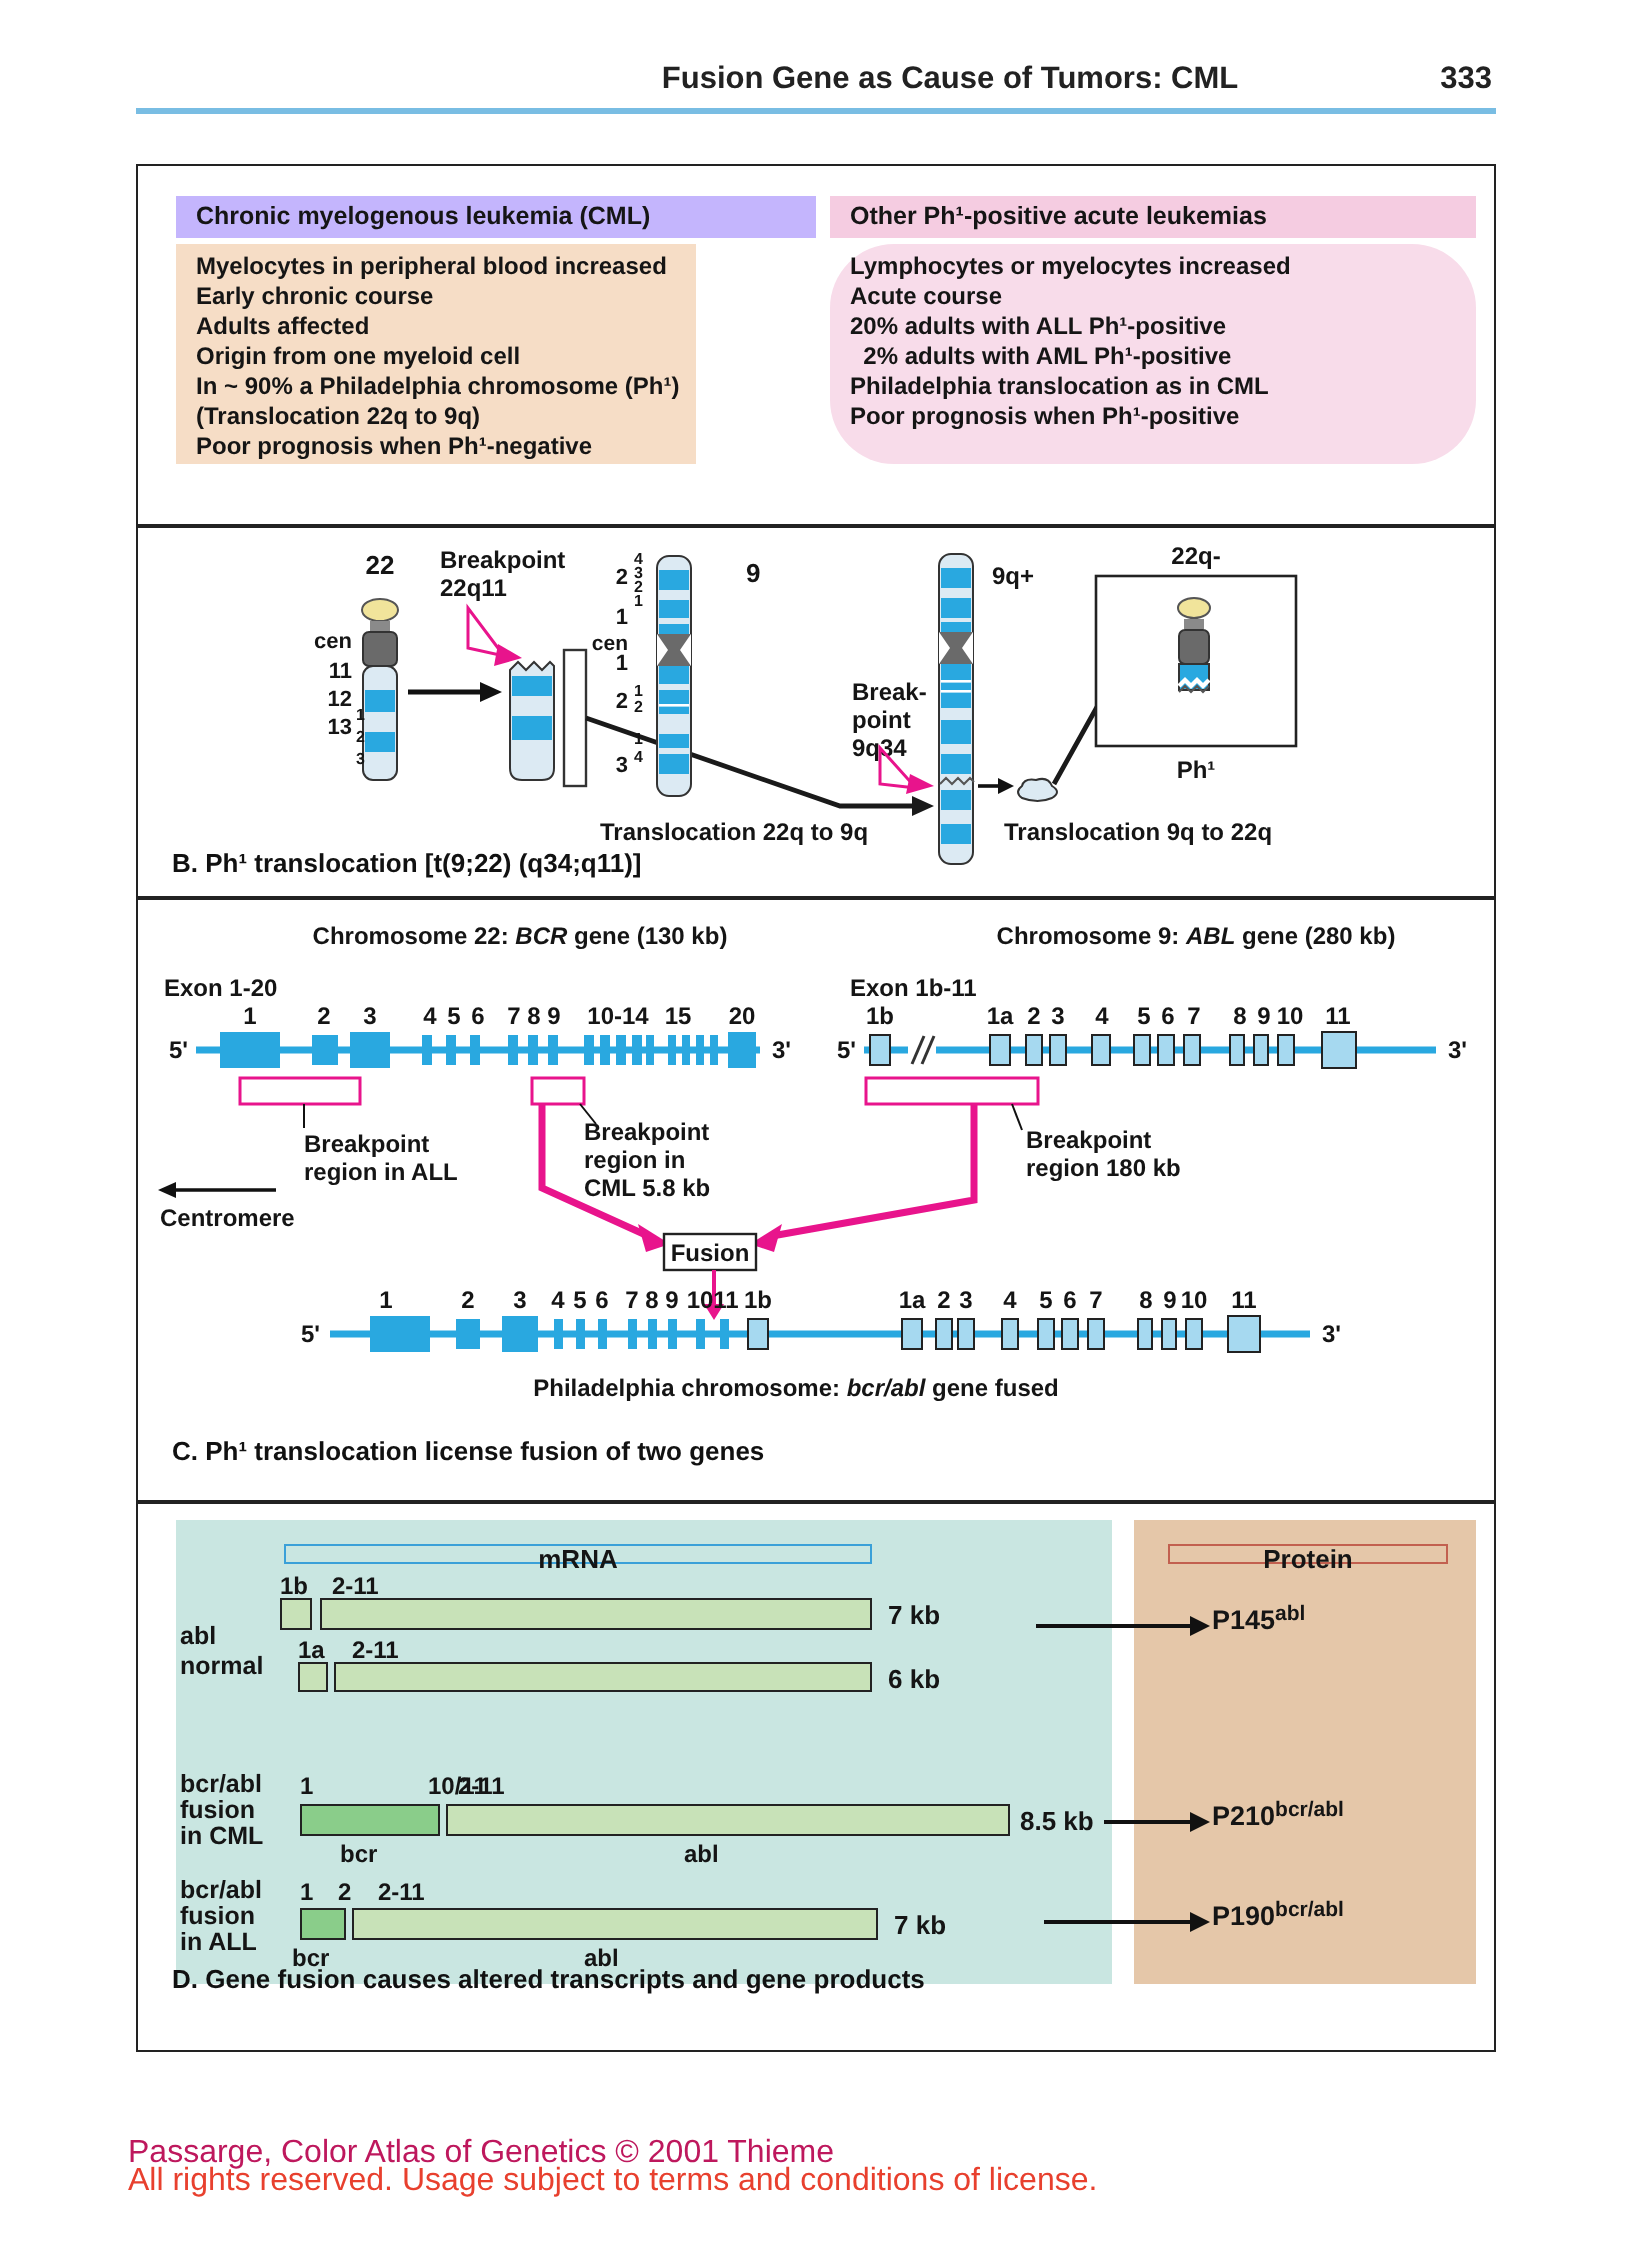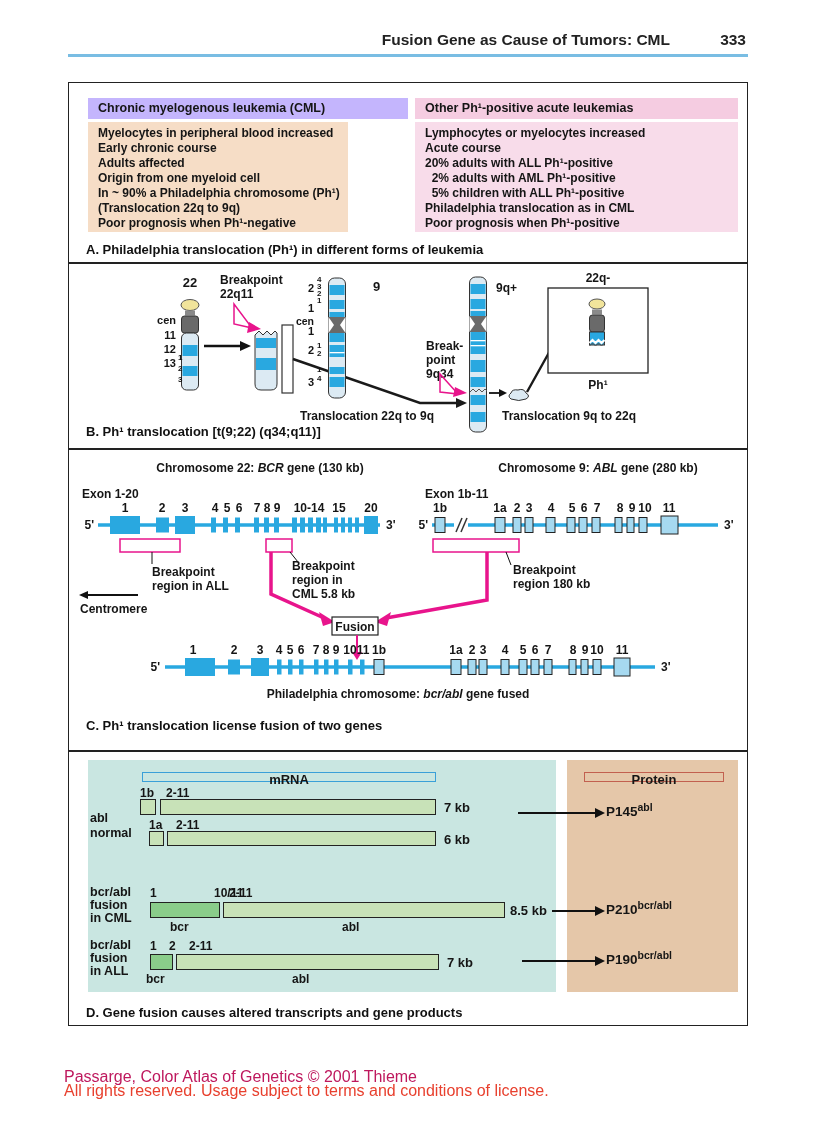--- a/index.html
+++ b/index.html
@@ -1,20 +1,20 @@
 <!DOCTYPE html>
 <html><head>
 <meta charset="utf-8">
 <style>
   html,body{margin:0;padding:0;background:#e9e9e9;}
   .page{position:relative;width:816px;height:1123px;background:#ffffff;
         font-family:"Liberation Sans",sans-serif;color:#151515;overflow:hidden;margin:0 auto;}
   .abs{position:absolute;}
   
-  .hdr-title{top:31px;left:280px;width:390px;text-align:right;font-size:15.5px;font-weight:bold;color:#222;}
+  .hdr-title{top:31px;left:280px;width:390px;text-align:center;font-size:15.5px;font-weight:bold;color:#222;}
   .hdr-num{top:31px;left:700px;width:46px;text-align:right;font-size:15.5px;font-weight:bold;color:#222;}
   .hdr-rule{top:54px;left:68px;width:680px;height:3px;background:#79bde3;}
   
   .frame{top:82px;left:68px;width:680px;height:944px;border:1.5px solid #222;box-sizing:border-box;}
   .divider{left:68px;width:680px;height:1.5px;background:#222;}
   
   .strip{height:21px;box-sizing:border-box;padding:3px 0 0 10px;font-size:12.5px;font-weight:bold;}
   .boxbody{box-sizing:border-box;padding:4px 0 0 10px;}
   .aline{font-size:12px;font-weight:bold;line-height:15px;white-space:pre;}
   .peach-s{background:#c4b5fd;}
@@ -67,30 +67,28 @@
   <div class="abs boxbody peach" style="top:122px;left:88px;width:260px;height:110px;">
     <div class="aline">Myelocytes in peripheral blood increased</div>
     <div class="aline">Early chronic course</div>
     <div class="aline">Adults affected</div>
     <div class="aline">Origin from one myeloid cell</div>
     <div class="aline">In ~ 90% a Philadelphia chromosome (Ph¹)</div>
     <div class="aline">(Translocation 22q to 9q)</div>
     <div class="aline">Poor prognosis when Ph¹-negative</div>
   </div>
   <div class="abs strip pink-s" style="top:98px;left:415px;width:323px;">Other Ph¹-positive acute leukemias</div>
-  <div class="abs boxbody pink" style="top:122px;left:415px;width:323px;height:110px;">
+  <div class="abs boxbody pink" style="top:122px;left:415px;width:323px;height:110px;border-radius:32px;">
     <div class="aline">Lymphocytes or myelocytes increased</div>
     <div class="aline">Acute course</div>
     <div class="aline">20% adults with ALL Ph¹-positive</div>
     <div class="aline">  2% adults with AML Ph¹-positive</div>
-    <div class="aline">  5% children with ALL Ph¹-positive</div>
     <div class="aline">Philadelphia translocation as in CML</div>
     <div class="aline">Poor prognosis when Ph¹-positive</div>
   </div>
-  <div class="abs caption" style="top:242px;left:86px;">A. Philadelphia translocation (Ph¹) in different forms of leukemia</div>
 
   <svg style="top:262px;left:68px;" width="680" height="186" viewBox="0 0 680 186">
 
     <g>
       <ellipse cx="122" cy="43" rx="9" ry="5.5" fill="#f1e49b" stroke="#555" stroke-width="1"></ellipse>
       <rect x="117" y="48.5" width="10" height="5" fill="#8a8a8a"></rect>
       <rect x="113.5" y="54" width="17" height="17" rx="3" fill="#6a6a6a" stroke="#333" stroke-width="1"></rect>
       <rect x="113.5" y="71" width="17" height="57" rx="5" fill="#dceaf3" stroke="#333" stroke-width="1"></rect>
       <rect x="114.5" y="83" width="15" height="11" fill="#29a8e0"></rect>
       <rect x="114.5" y="104" width="15" height="10" fill="#29a8e0"></rect>
@@ -437,18 +435,18 @@
   <div class="abs dnum" style="top:939px;left:169px;">2</div>
   <div class="abs dnum" style="top:939px;left:189px;">2-11</div>
   <div class="abs bar bar-dark" style="top:954px;left:150px;width:23px;height:16px;"></div>
   <div class="abs bar bar-light" style="top:954px;left:176px;width:263px;height:16px;"></div>
   <div class="abs dsize" style="top:955px;left:447px;">7 kb</div>
   <div class="abs dnum" style="top:972px;left:146px;">bcr</div>
   <div class="abs dnum" style="top:972px;left:292px;">abl</div>
   <div class="abs h-arrow" style="top:960px;left:522px;width:74px;"></div>
   <div class="abs prot" style="top:948px;left:606px;"><span>P190</span><sup>bcr/abl</sup></div>
 
-  <div class="abs caption" style="top:1005px;left:86px;">D. Gene fusion causes altered transcripts and gene products</div>
+  <div class="abs caption" style="top:982px;left:86px;">D. Gene fusion causes altered transcripts and gene products</div>
 
   <div class="abs foot1">Passarge, Color Atlas of Genetics © 2001 Thieme</div>
   <div class="abs foot2">All rights reserved. Usage subject to terms and conditions of license.</div>
 
 </div>
 
 </body></html>

